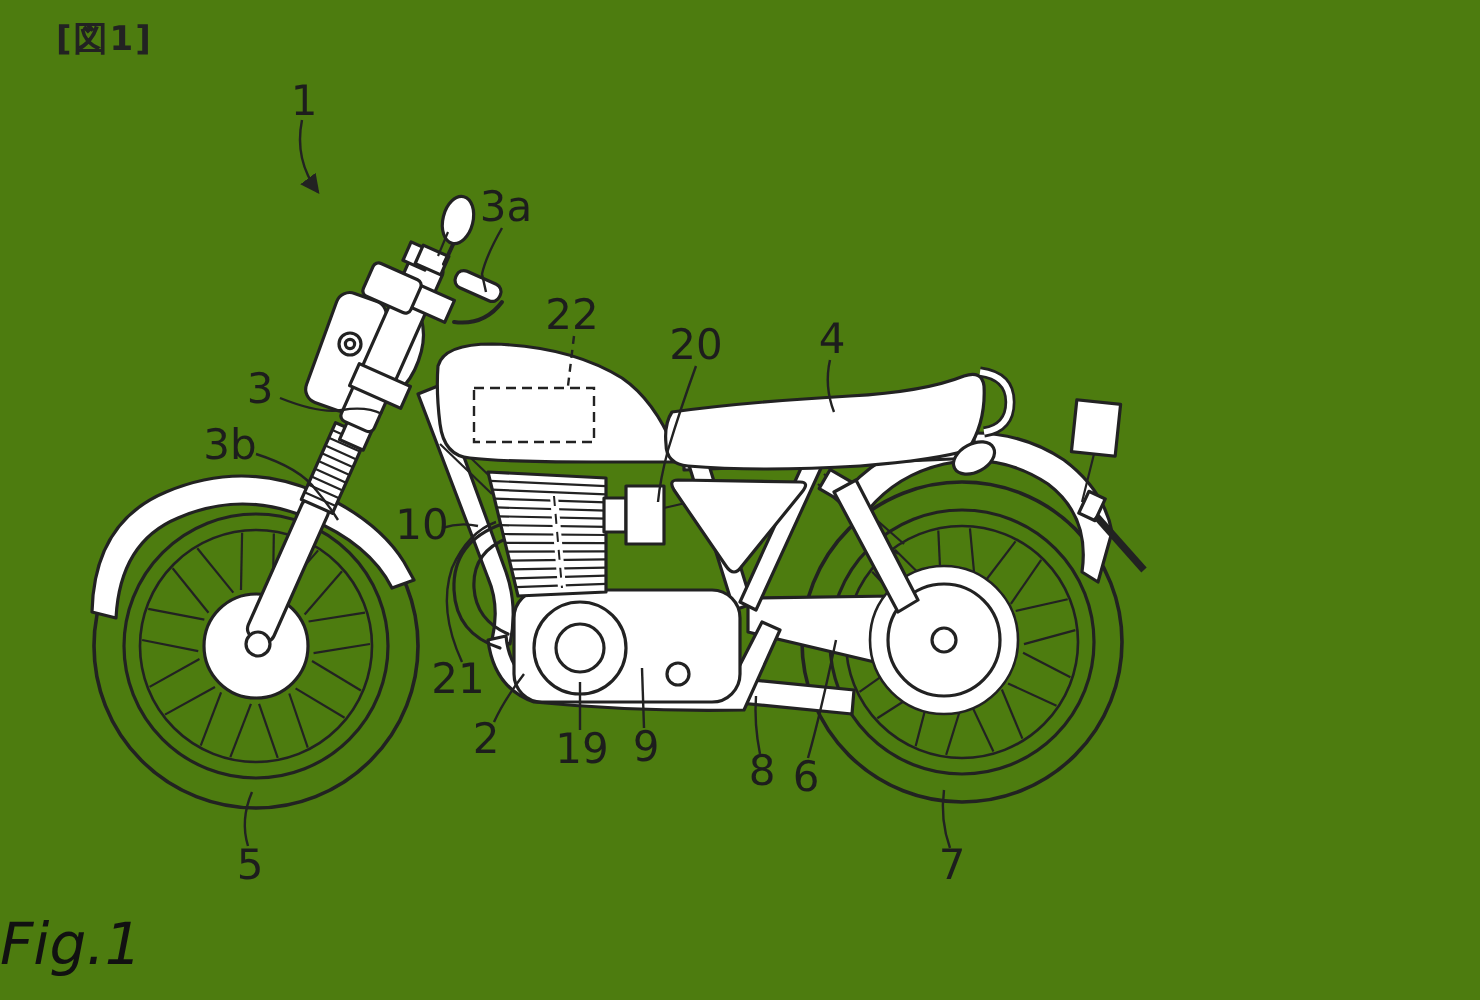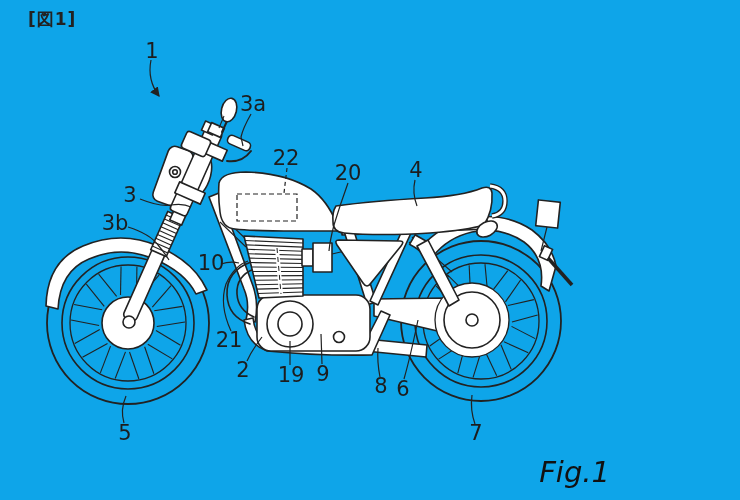--- a/index.html
+++ b/index.html
@@ -1,20 +1,20 @@
 <!DOCTYPE html>
 <html><head>
 <meta charset="utf-8">
 <style>
   html,body{margin:0;padding:0;background:#ffffff;}
-  .stage{position:relative;width:740px;height:500px;background:#0ea5e9;overflow:hidden;
+  .stage{position:relative;width:740px;height:500px;background:#4d7c0f;overflow:hidden;
          font-family:"DejaVu Sans", sans-serif;}
   .fig-header{position:absolute;left:28px;top:8px;font-size:17px;font-weight:bold;
               color:#222;letter-spacing:1px;}
-  .fig-caption{position:absolute;left:0;top:455px;width:610px;text-align:right;
+  .fig-caption{position:absolute;left:0;top:455px;width:610px;text-align:left;
                font-size:29px;font-style:italic;color:#111;}
   svg{position:absolute;left:0;top:0;}
   .ln{stroke:#222;fill:none;stroke-width:1.6;stroke-linecap:round;stroke-linejoin:round;}
   .wh{stroke:#222;fill:#ffffff;stroke-width:1.6;stroke-linejoin:round;}
   .thin{stroke:#222;fill:none;stroke-width:1.1;}
   .leader{stroke:#222;fill:none;stroke-width:1.2;}
   .ref{font-family:"DejaVu Sans",sans-serif;font-size:21px;fill:#1d1d1d;}
   .spokes line, .rungs line, .fins line{stroke:#222;stroke-width:1.1;}
 </style>
 </head>

